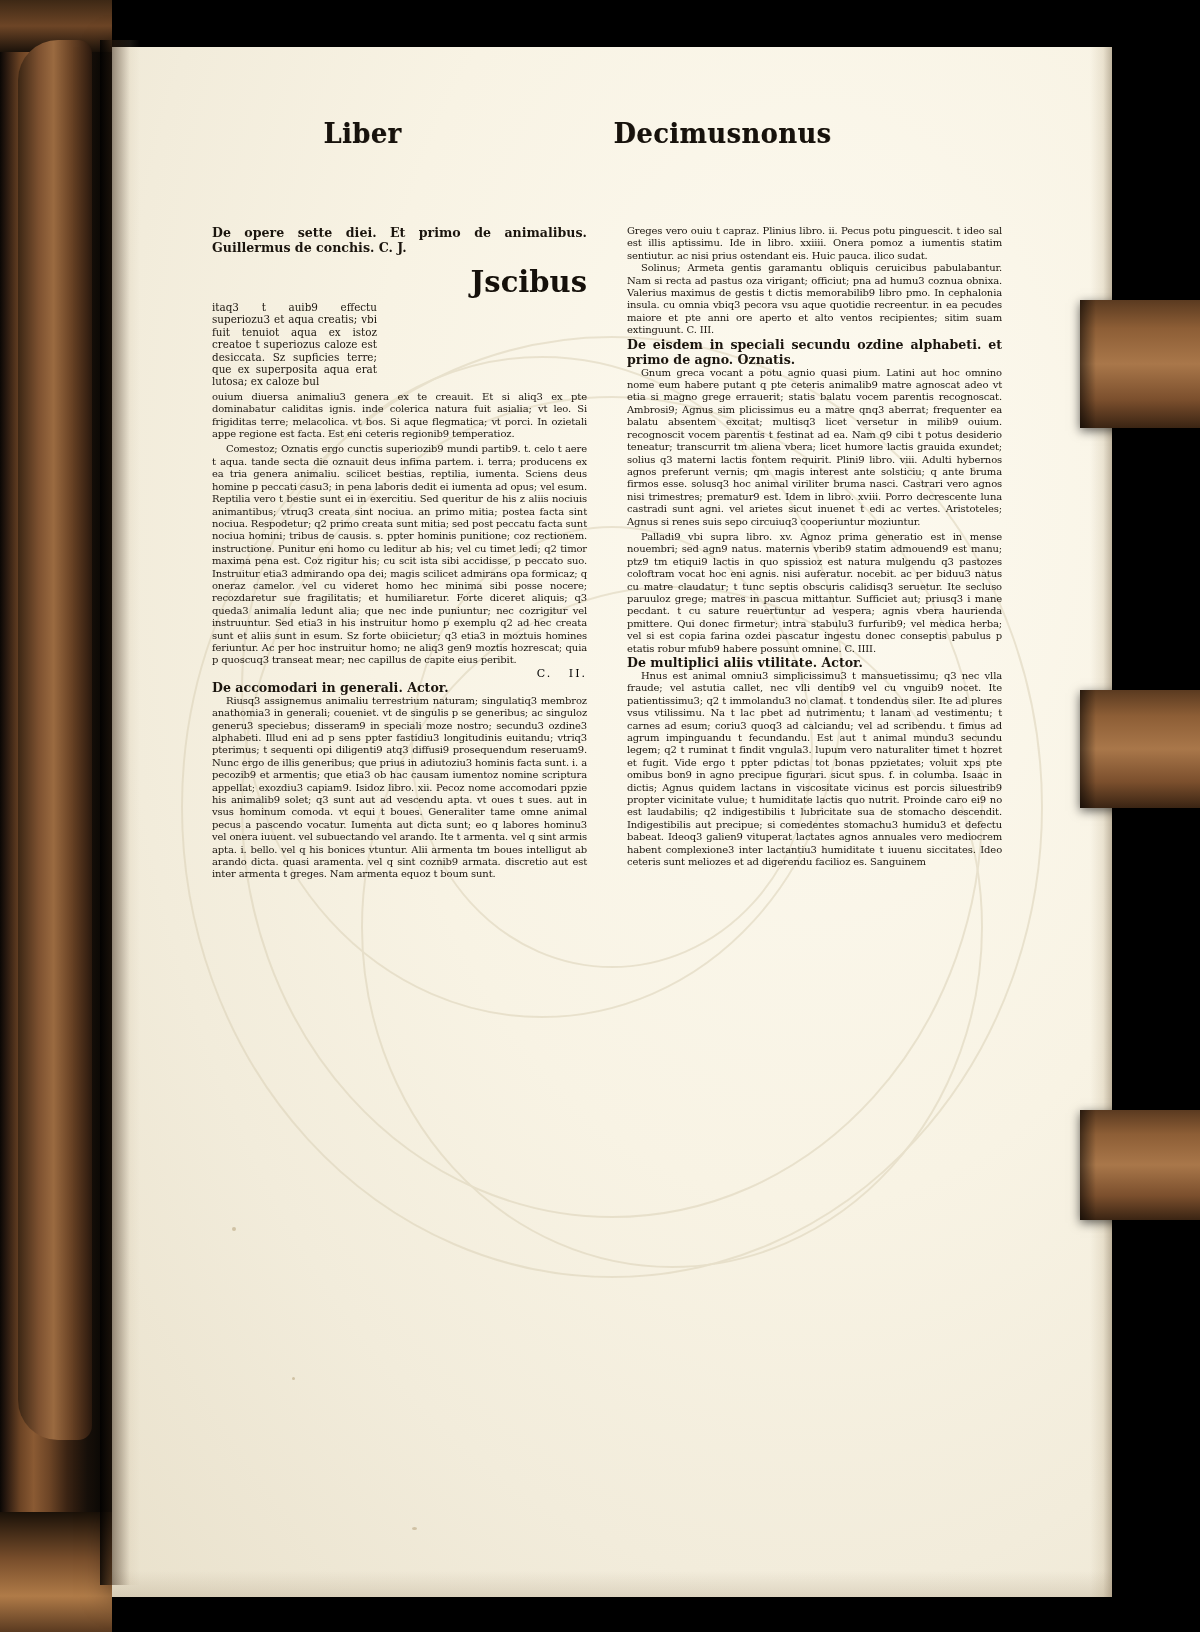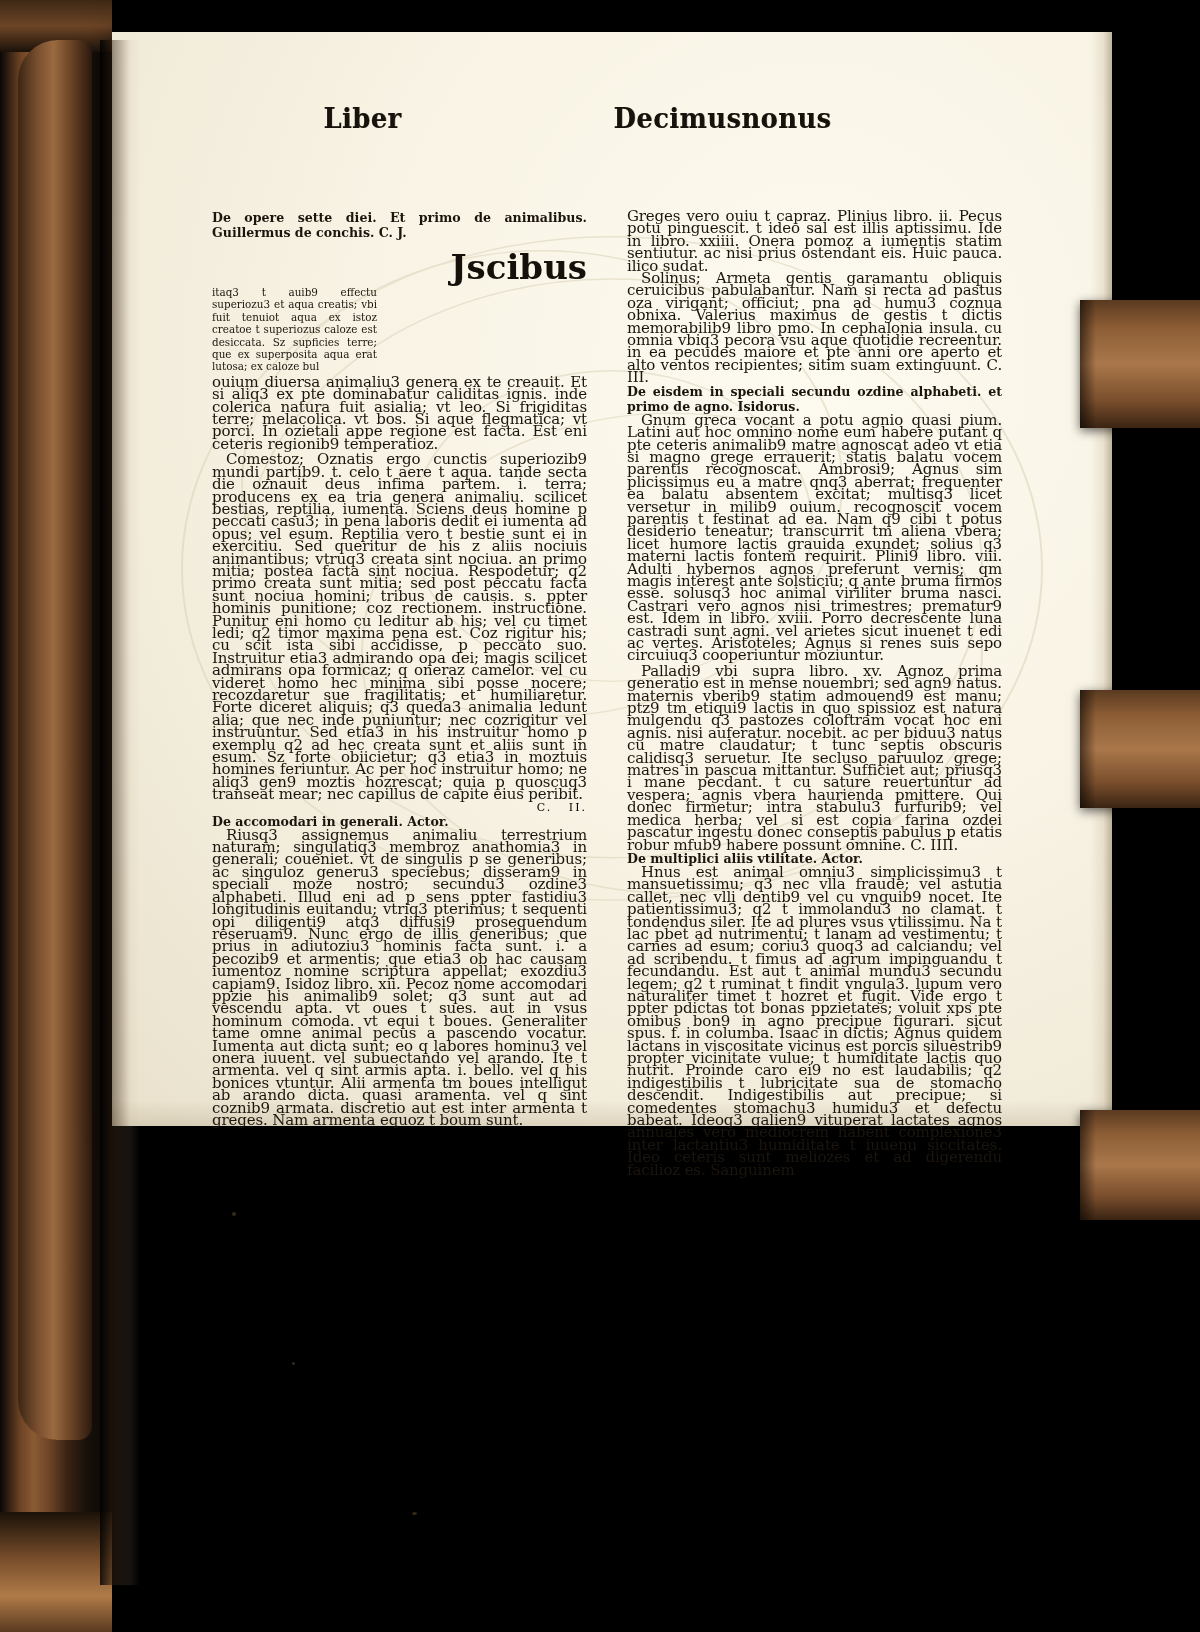--- a/index.html
+++ b/index.html
@@ -56,22 +56,22 @@
     left: 100px; top: 40px;
     width: 40px; height: 1545px;
     background: linear-gradient(90deg, rgba(0,0,0,0.82) 0%, rgba(60,40,22,0.45) 35%, rgba(190,170,140,0.12) 75%, rgba(255,255,255,0) 100%);
     pointer-events: none;
     z-index: 5;
   }
 
   
   .leaf {
     position: absolute;
-    left: 112px; top: 32px;
-    width: 1000px; height: 1094px;
+    left: 112px; top: 47px;
+    width: 1000px; height: 1550px;
     background:
       radial-gradient(ellipse at 70% 30%, #fdfaf0 0%, #f8f3e4 45%, #f2ecdb 70%, #e9e1cc 100%);
     box-shadow: 0 0 26px rgba(0,0,0,0.55);
   }
   .leaf .edge-right {
     position: absolute;
     right: 0; top: 0;
     width: 22px; height: 100%;
     background: linear-gradient(90deg, rgba(255,255,255,0) 0%, rgba(180,160,125,0.22) 60%, rgba(120,100,70,0.45) 100%);
   }
@@ -142,41 +142,41 @@
     display: flex;
     gap: 40px;
   }
   .col {
     width: 379px;
   }
 
   .para, .head {
     font-family: "DejaVu Serif", serif;
     color: #1b150e;
-    font-size: 15px;
+    font-size: 10px;
     line-height: 12.4px;
     text-align: justify;
     hyphens: none;
     margin: 0 0 0 0;
     letter-spacing: -0.15px;
     transform-origin: left top;
   }
   .head {
     font-weight: bold;
     font-size: 12.6px;
     line-height: 15px;
     letter-spacing: 0px;
   }
   .indent { text-indent: 14px; }
 
   
   .opening {
     font-family: "DejaVu Serif", serif;
     font-weight: bold;
-    font-size: 34px;
+    font-size: 29px;
     line-height: 34px;
     color: #15100a;
     letter-spacing: 0px;
     margin: 4px 0 2px 0;
     text-align: right;
   }
   .wrap-block {
     width: 165px;
     text-align: justify;
     font-size: 10.4px;
@@ -253,21 +253,21 @@
           <div class="chap-end">C.&nbsp;&nbsp;&nbsp;II.</div>
           <div class="head">De accomodari in generali.   Actor.</div>
           <div class="para indent">Riusq3 assignemus animaliu terrestrium naturam; singulatiq3 membroz anathomia3 in generali; coueniet. vt de singulis p se generibus; ac singuloz generu3 speciebus; disseram9 in speciali moze nostro; secundu3 ozdine3 alphabeti. Illud eni ad p sens ppter fastidiu3 longitudinis euitandu; vtriq3 pterimus; t sequenti opi diligenti9 atq3 diffusi9 prosequendum reseruam9. Nunc ergo de illis generibus; que prius in adiutoziu3 hominis facta sunt. i. a pecozib9 et armentis; que etia3 ob hac causam iumentoz nomine scriptura appellat; exozdiu3 capiam9.   Isidoz libro. xii.   Pecoz nome accomodari ppzie his animalib9 solet; q3 sunt aut ad vescendu apta. vt oues t sues. aut in vsus hominum comoda. vt equi t boues. Generaliter tame omne animal pecus a pascendo vocatur. Iumenta aut dicta sunt; eo q labores hominu3 vel onera iuuent. vel subuectando vel arando. Ite t armenta. vel q sint armis apta. i. bello. vel q his bonices vtuntur. Alii armenta tm boues intelligut ab arando dicta. quasi aramenta. vel q sint coznib9 armata. discretio aut est inter armenta t greges. Nam armenta equoz t boum sunt.</div>
 
         </div>
 
         <div class="col">
 
           <div class="para">Greges vero ouiu t capraz.   Plinius libro. ii. Pecus potu pinguescit. t ideo sal est illis aptissimu.   Ide in libro. xxiiii. Onera pomoz a iumentis statim sentiutur. ac nisi prius ostendant eis. Huic pauca. ilico sudat.</div>
           <div class="para indent">Solinus; Armeta gentis garamantu obliquis ceruicibus pabulabantur. Nam si recta ad pastus oza virigant; officiut; pna ad humu3 coznua obnixa.   Valerius maximus de gestis t dictis memorabilib9 libro pmo. In cephalonia insula. cu omnia vbiq3 pecora vsu aque quotidie recreentur. in ea pecudes maiore et pte anni ore aperto et alto ventos recipientes; sitim suam extinguunt.   C.   III.</div>
-          <div class="head">De eisdem in speciali secundu ozdine alphabeti. et primo de agno.   Isidorus.</div>
+          <div class="head">De eisdem in speciali secundu ozdine alphabeti. et primo de agno.   Oznatis.</div>
           <div class="para indent">Gnum greca vocant a potu agnio quasi pium. Latini aut hoc omnino nome eum habere putant q pte ceteris animalib9 matre agnoscat adeo vt etia si magno grege errauerit; statis balatu vocem parentis recognoscat.   Ambrosi9; Agnus sim plicissimus eu a matre qnq3 aberrat; frequenter ea balatu absentem excitat; multisq3 licet versetur in milib9 ouium. recognoscit vocem parentis t festinat ad ea. Nam q9 cibi t potus desiderio teneatur; transcurrit tm aliena vbera; licet humore lactis grauida exundet; solius q3 materni lactis fontem requirit.   Plini9 libro. viii. Adulti hybernos agnos preferunt vernis; qm magis interest ante solsticiu; q ante bruma firmos esse. solusq3 hoc animal viriliter bruma nasci. Castrari vero agnos nisi trimestres; prematur9 est.   Idem in libro. xviii. Porro decrescente luna castradi sunt agni. vel arietes sicut inuenet t edi ac vertes.   Aristoteles; Agnus si renes suis sepo circuiuq3 cooperiuntur moziuntur.</div>
           <div class="spacer3"></div>
           <div class="para indent">Palladi9 vbi supra libro. xv. Agnoz prima generatio est in mense nouembri; sed agn9 natus. maternis vberib9 statim admouend9 est manu; ptz9 tm etiqui9 lactis in quo spissioz est natura mulgendu q3 pastozes coloftram vocat hoc eni agnis. nisi auferatur. nocebit. ac per biduu3 natus cu matre claudatur; t tunc septis obscuris calidisq3 seruetur. Ite secluso paruuloz grege; matres in pascua mittantur. Sufficiet aut; priusq3 i mane pecdant. t cu sature reuertuntur ad vespera; agnis vbera haurienda pmittere. Qui donec firmetur; intra stabulu3 furfurib9; vel medica herba; vel si est copia farina ozdei pascatur ingestu donec conseptis pabulus p etatis robur mfub9 habere possunt omnine.   C.   IIII.</div>
           <div class="head">De multiplici aliis vtilitate.   Actor.</div>
           <div class="para indent">Hnus est animal omniu3 simplicissimu3 t mansuetissimu; q3 nec vlla fraude; vel astutia callet, nec vlli dentib9 vel cu vnguib9 nocet. Ite patientissimu3; q2 t immolandu3 no clamat. t tondendus siler. Ite ad plures vsus vtilissimu. Na t lac pbet ad nutrimentu; t lanam ad vestimentu; t carnes ad esum; coriu3 quoq3 ad calciandu; vel ad scribendu. t fimus ad agrum impinguandu t fecundandu. Est aut t animal mundu3 secundu legem; q2 t ruminat t findit vngula3. lupum vero naturaliter timet t hozret et fugit. Vide ergo t ppter pdictas tot bonas ppzietates; voluit xps pte omibus bon9 in agno precipue figurari. sicut spus. f. in columba.   Isaac in dictis; Agnus quidem lactans in viscositate vicinus est porcis siluestrib9 propter vicinitate vulue; t humiditate lactis quo nutrit. Proinde caro ei9 no est laudabilis; q2 indigestibilis t lubricitate sua de stomacho descendit. Indigestibilis aut precipue; si comedentes stomachu3 humidu3 et defectu babeat. Ideoq3 galien9 vituperat lactates agnos annuales vero mediocrem habent complexione3 inter lactantiu3 humiditate t iuuenu siccitates. Ideo ceteris sunt meliozes et ad digerendu facilioz es. Sanguinem</div>
 
         </div>
 
       </div>
     </div>

